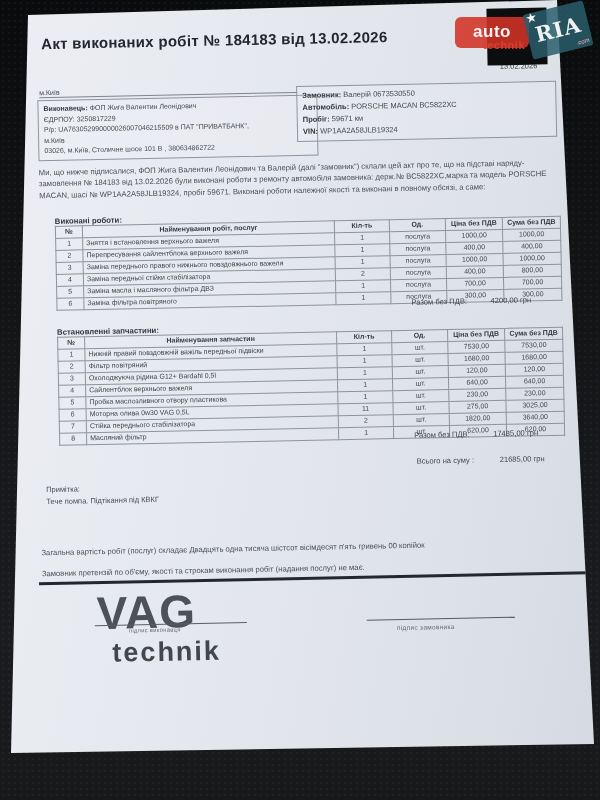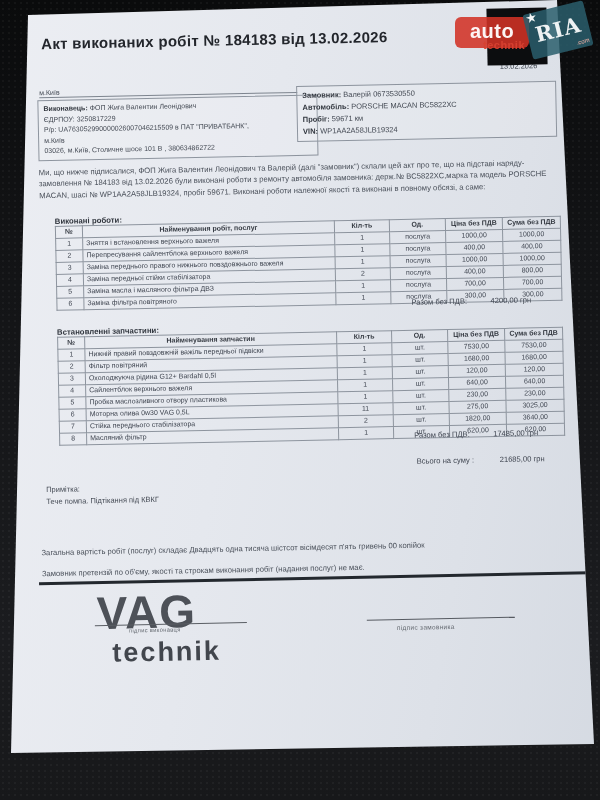--- a/index.html
+++ b/index.html
@@ -32,21 +32,21 @@
   .totline{font-size:7.6px;color:#3f4550;}
   .thickline{height:2.5px;background:#23282e;}
   .vag{font-size:46px;font-weight:bold;color:#4d5158;letter-spacing:1px;line-height:40px;}
   .technik{font-size:27px;font-weight:bold;color:#42464d;letter-spacing:2px;line-height:24px;}
   .signline{border-top:1px solid #565a61;}
   .signtext{font-size:5.8px;color:#666b72;letter-spacing:.3px;}
   .blackrect{position:absolute;left:487px;top:8px;width:60px;height:57px;background:#0c0d0f;transform:rotate(-1.2deg);}
   .wm-auto{
     position:absolute;left:455px;top:17px;width:74px;height:31px;border-radius:6px;
     background:rgba(210,50,38,0.88);color:rgba(255,255,255,0.95);
-    font-size:20px;font-weight:bold;text-align:center;line-height:29px;letter-spacing:.5px;
+    font-size:17px;font-weight:bold;text-align:center;line-height:29px;letter-spacing:.5px;
   }
   .wm-technik{position:absolute;left:483px;top:39px;font-size:11px;font-weight:bold;color:rgba(215,65,50,0.95);letter-spacing:.5px;}
   .wm-ria{
     position:absolute;left:527px;top:7px;width:62px;height:46px;border-radius:3px;
     background:rgba(42,94,108,0.85);transform:rotate(-14deg);
     color:rgba(255,255,255,0.92);
   }
   .wm-ria .ria-text{position:absolute;left:8px;top:10px;font-family:"DejaVu Serif",serif;font-weight:bold;font-size:21px;letter-spacing:1px;}
   .wm-ria .star{position:absolute;left:2px;top:-3px;font-size:13px;color:rgba(255,255,255,0.95);}
   .wm-ria .com{position:absolute;right:3px;bottom:3px;font-size:6px;color:#ffb7aa;}

